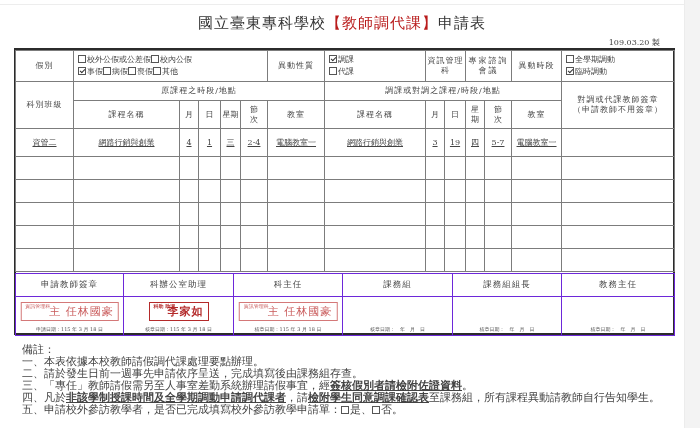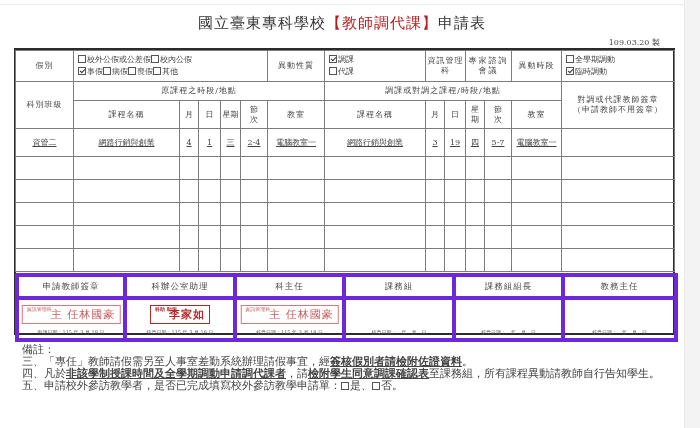--- a/index.html
+++ b/index.html
@@ -23,21 +23,21 @@
   table.grid td { border:1px solid #7c7c7c; padding:0; text-align:center; vertical-align:middle; font-size:8px; color:#444; overflow:hidden; line-height:1.25; }
   .lbl { letter-spacing:1px; }
   .opts { text-align:left !important; padding-left:4px !important; font-size:8px; line-height:1.45 !important; }
   .cb { display:inline-block; width:8px; height:8px; border:1px solid #555; vertical-align:-1px; margin-right:1px; position:relative; box-sizing:border-box; }
   .cb.on::after { content:""; position:absolute; left:2px; top:0px; width:2px; height:4px; border:solid #333; border-width:0 1px 1px 0; transform:rotate(45deg); }
   .reason { font-size:10px; letter-spacing:2px; color:#333; }
   .sect { font-size:8px; letter-spacing:1px; }
   .data td { font-size:8.5px; color:#333;text-decoration:underline; }
 
   table.sign { position:absolute; left:15px; top:273px; border-collapse:collapse; table-layout:fixed; width:659px; }
-  table.sign td { border:4px solid #6d28d9; text-align:center; font-size:8.5px; color:#444; padding:0; letter-spacing:1px; }
+  table.sign td { border:1px solid #6d28d9; text-align:center; font-size:8.5px; color:#444; padding:0; letter-spacing:1px; }
   .sigcell { position:relative; height:38px; }
   .stamp { position:absolute; left:50%; top:5px; transform:translateX(-50%); border:1px solid #d47878; color:#c95a5a; font-size:11px; padding:1px 4px; white-space:nowrap; letter-spacing:1px; }
   .stamp small { font-size:5px; display:inline-block; vertical-align:top; line-height:1.1; width:24px; text-align:left; letter-spacing:0; }
   .stamp.dark { border:1.5px solid #b42a2a; color:#b42a2a; font-weight:bold; }
   .date { position:absolute; left:0; right:0; bottom:3px; font-size:5px; color:#555; letter-spacing:0; }
 
   .notes { position:absolute; left:22px; top:344px; font-size:11px; color:#444; line-height:12px; }
   .notes div { white-space:nowrap; }
   .notes u { font-weight:bold;text-align:center; }
 </style>
@@ -257,19 +257,21 @@
       </td>
       <td class="sigcell">
         <div class="date">核章日期：　年　月　日</div>
       </td>
     </tr>
   </tbody>
     </table>
 
   <div class="notes">
     <div>備註：</div>
+    <div>一、本表依據本校教師請假調代課處理要點辦理。</div>
+    <div>二、請於發生日前一週事先申請依序呈送，完成填寫後由課務組存查。</div>
     <div><span>三、「專任」教師請假需另至人事室差勤系統辦理請假事宜，經</span><u>簽核假別者請檢附佐證資料</u><span>。</span></div>
     <div><span>四、凡於</span><u>非該學制授課時間及全學期調動申請調代課者</u><span>，請</span><u>檢附學生同意調課確認表</u><span>至課務組，所有課程異動請教師自行告知學生。</span></div>
     <div><span>五、申請校外參訪教學者，是否已完成填寫校外參訪教學申請單：</span><span><span class="cb"></span><span>是</span></span><span>、</span><span><span class="cb"></span><span>否</span></span><span>。</span></div>
   </div>
 </div>
 
 <div class="scroll-gutter"></div>
 
 </body></html>

